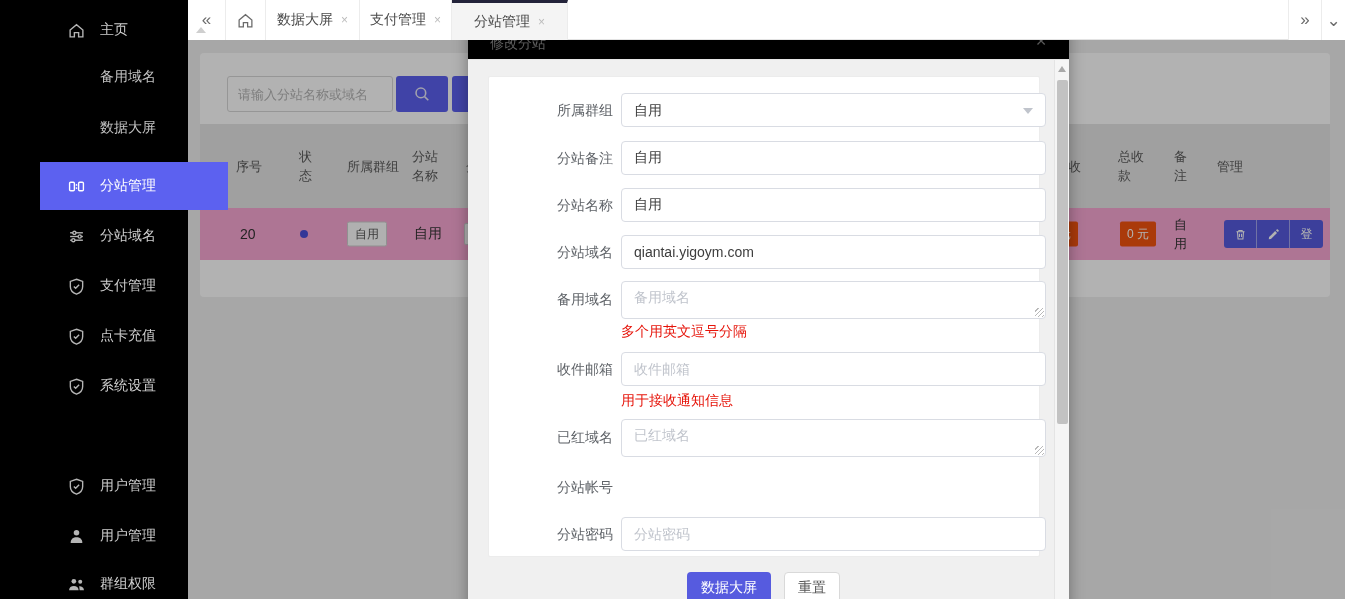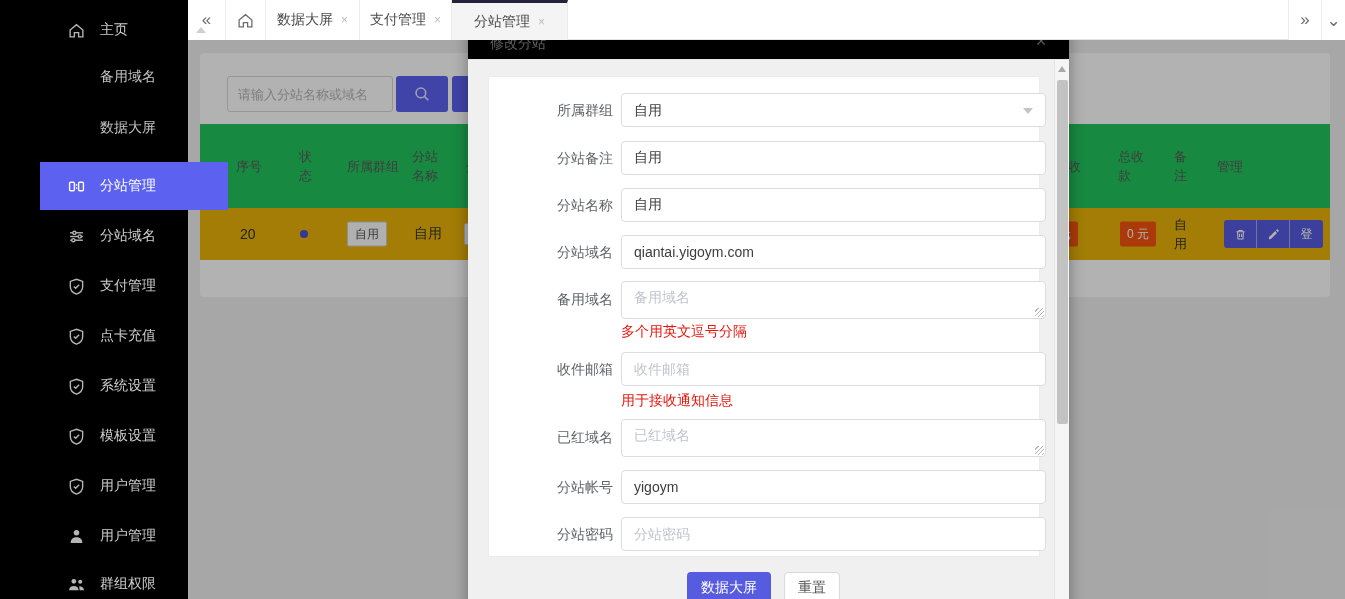--- a/index.html
+++ b/index.html
@@ -33,23 +33,23 @@
   
   .frame { position:absolute; left:188px; top:40px; width:1157px; height:559px; overflow:hidden; background:#f0f0f0; }
   .card { position:absolute; left:12px; top:13px; width:1130px; height:244px; background:#fff; border-radius:4px; }
   .search-input { position:absolute; left:27px; top:23px; width:166px; height:36px; border:1px solid #d7d7d7;
     border-radius:3px; background:#fff; padding:0 10px; font-size:13px; color:#333;
     font-family:"Liberation Sans","DejaVu Sans",sans-serif; }
   .search-input::placeholder { color:#b4b4b4; }
   .btn-ghost-purple { position:absolute; top:23px; height:36px; background:#5c61f0; color:#fff; border:none;
     border-radius:3px; font-size:14px; display:flex; align-items:center; justify-content:center; cursor:pointer;
     font-family:"Liberation Sans","DejaVu Sans",sans-serif; }
-  .thead { position:absolute; left:0; top:71px; width:1130px; height:84px; background:#22c55e; }
+  .thead { position:absolute; left:0; top:71px; width:1130px; height:84px; background:#e5e5e5; }
   .th { position:absolute; color:#5a5a5a; font-size:13px; line-height:19px; top:50%; transform:translateY(-50%); }
-  .trow { position:absolute; left:0; top:155px; width:1130px; height:52px; background:#eab308; }
+  .trow { position:absolute; left:0; top:155px; width:1130px; height:52px; background:#f9a8d4; }
   .td { position:absolute; color:#333; font-size:14px; top:50%; transform:translateY(-50%); }
   .dot { position:absolute; width:8px; height:8px; border-radius:50%; background:#4a50d8; top:22px; }
   .tag { border:1px solid #cfcfcf; background:#fdfdfd; color:#555; font-size:12px; padding:3px 7px; border-radius:2px; white-space:nowrap; }
   .badge { background:#f4530f; color:#fff; font-size:12px; padding:4px 7px; border-radius:2px; white-space:nowrap; }
   .act-group { position:absolute; display:flex; border-radius:3px; overflow:hidden; }
   .act-btn { width:33px; height:28px; background:#565bdf; color:#fff; display:flex; align-items:center; justify-content:center;
     border:none; border-right:1px solid rgba(255,255,255,.45); font-size:12px; cursor:pointer; }
   .act-btn:last-child { border-right:none; }
 
   .overlay { position:absolute; left:0; top:0; width:1157px; height:559px; background:rgba(0,0,0,.30); z-index:5; }
@@ -146,29 +146,20 @@
       <span class="s-label">系统设置</span>
     </div>
     <div class="s-item" style="top:314px">
       <span class="s-icon">
         <svg width="17" height="17" viewBox="0 0 16 16" fill="none" stroke="currentColor" stroke-width="1.3">
             <path d="M8 1.2 L13.8 3.2 V8 C13.8 11.8 11 14.2 8 15.2 C5 14.2 2.2 11.8 2.2 8 V3.2 Z"></path>
             <polyline points="5.5,8 7.2,9.7 10.5,6.4"></polyline>
           </svg>
       </span>
       <span class="s-label">点卡充值</span>
-    </div>
-    <div class="s-item" style="top:414px">
-      <span class="s-icon">
-        <svg width="17" height="17" viewBox="0 0 16 16" fill="none" stroke="currentColor" stroke-width="1.3">
-            <path d="M8 1.2 L13.8 3.2 V8 C13.8 11.8 11 14.2 8 15.2 C5 14.2 2.2 11.8 2.2 8 V3.2 Z"></path>
-            <polyline points="5.5,8 7.2,9.7 10.5,6.4"></polyline>
-          </svg>
-      </span>
-      <span class="s-label">模板设置</span>
     </div>
     <div class="s-item" style="top:464px">
       <span class="s-icon">
         <svg width="17" height="17" viewBox="0 0 16 16" fill="none" stroke="currentColor" stroke-width="1.3">
             <path d="M8 1.2 L13.8 3.2 V8 C13.8 11.8 11 14.2 8 15.2 C5 14.2 2.2 11.8 2.2 8 V3.2 Z"></path>
             <polyline points="5.5,8 7.2,9.7 10.5,6.4"></polyline>
           </svg>
       </span>
       <span class="s-label">用户管理</span>
     </div>
@@ -321,21 +312,20 @@
 
         <label class="f-label" style="top:284px">收件邮箱</label>
         <input class="f-ctl" style="top: 275px;" type="text" placeholder="收件邮箱">
         <div class="hint" style="top:315px">用于接收通知信息</div>
 
         <label class="f-label" style="top:352px">已红域名</label>
         <textarea class="f-ctl" style="top: 342px;" placeholder="已红域名"></textarea>
         <span class="resize-corner" style="left:546px;top:369px"></span>
 
         <label class="f-label" style="top:402px">分站帐号</label>
-        <input class="f-ctl" style="top: 393px;" type="text" value="yigoym">
 
         <label class="f-label" style="top:449px">分站密码</label>
         <input class="f-ctl" style="top: 440px;" type="text" placeholder="分站密码">
       </div>
 
       <button class="m-btn-submit">
         <span>数据大屏</span>
       </button>
       <button class="m-btn-reset">
         <span>重置</span>

